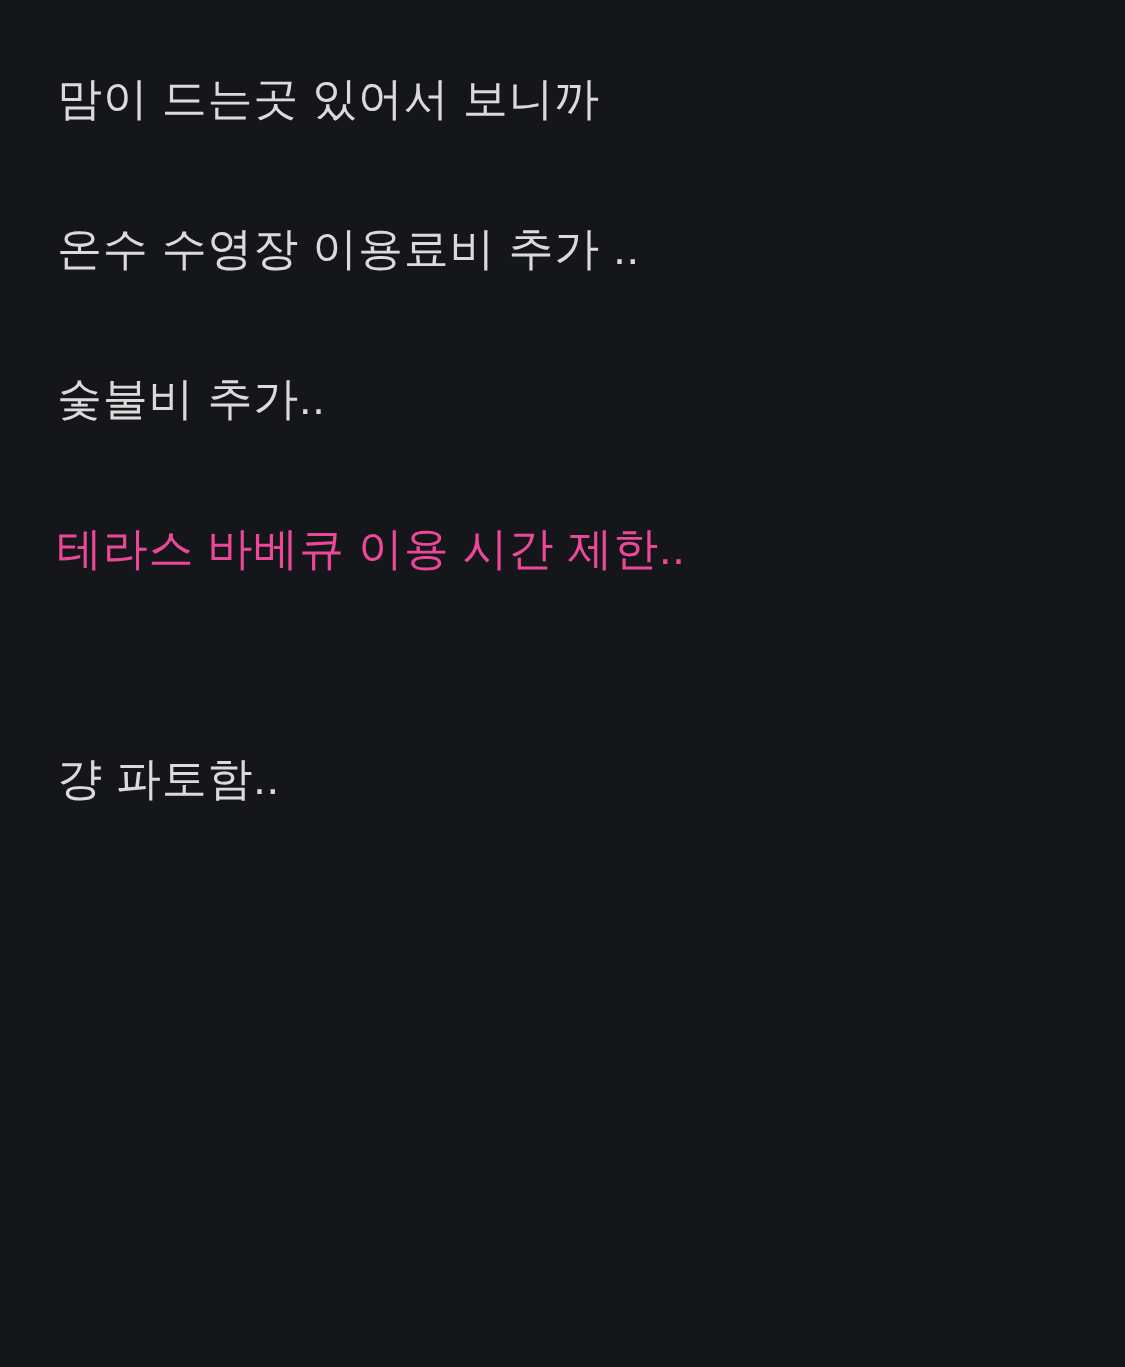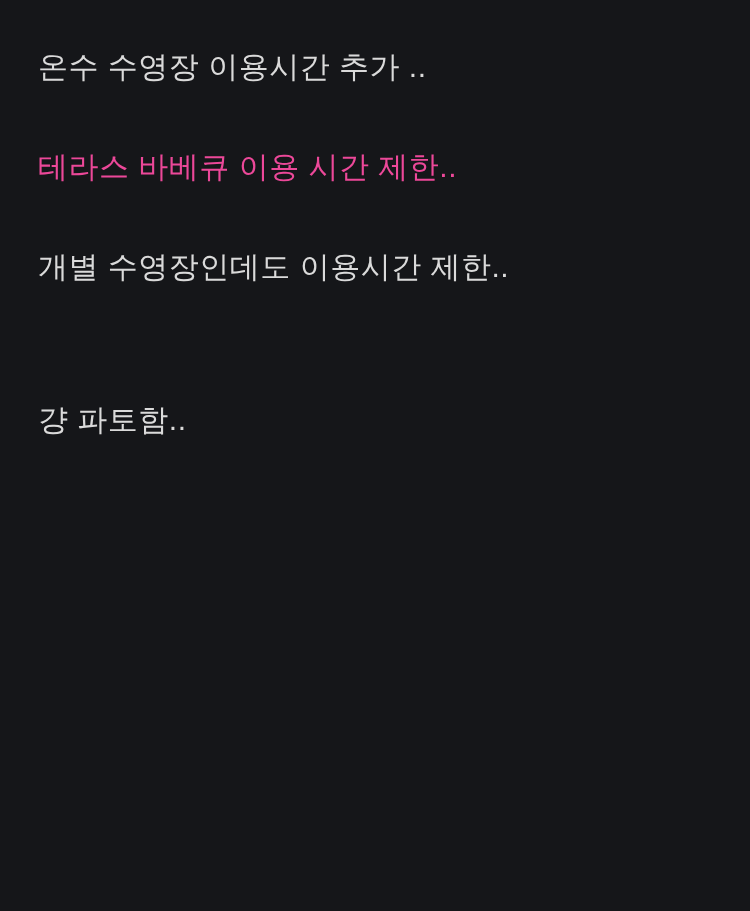--- a/index.html
+++ b/index.html
@@ -30,17 +30,18 @@
   }
 
   .post-line.extra-gap {
     margin-top: 53px;
   }
 </style>
 </head>
 <body style="background: rgb(21, 22, 25);">
 
 <div class="post-content">
-  <p class="post-line" style="color: rgb(218, 218, 218);">온수 수영장 이용시간 추가 ..</p>
+  <p class="post-line" style="color: rgb(218, 218, 218);">맘이 드는곳 있어서 보니까</p>
+  <p class="post-line" style="color: rgb(218, 218, 218);">온수 수영장 이용료비 추가 ..</p>
+  <p class="post-line" style="color: rgb(218, 218, 218);">숯불비 추가..</p>
   <p class="post-line" style="color: #ec4899;">테라스 바베큐 이용 시간 제한..</p>
-  <p class="post-line" style="color: rgb(218, 218, 218);">개별 수영장인데도 이용시간 제한..</p>
   <p class="post-line extra-gap" style="color: rgb(218, 218, 218);">걍 파토함..</p>
 </div>
 
 </body></html>

